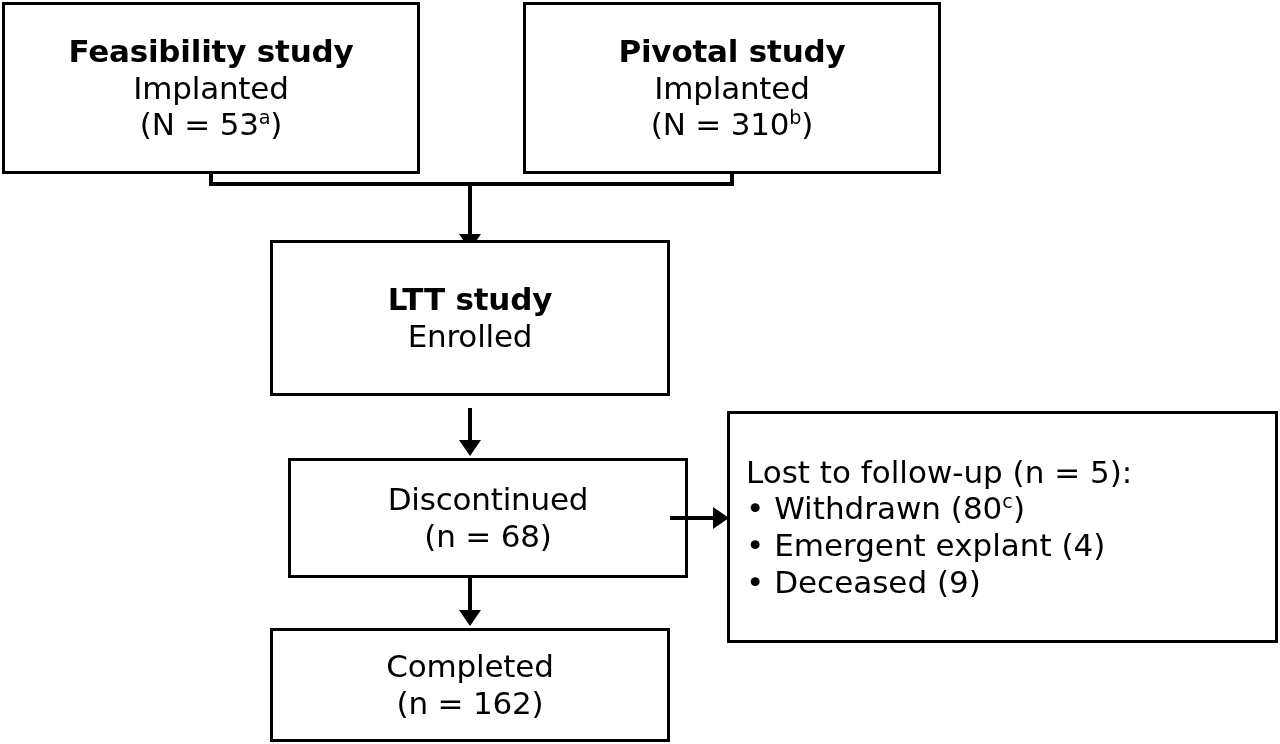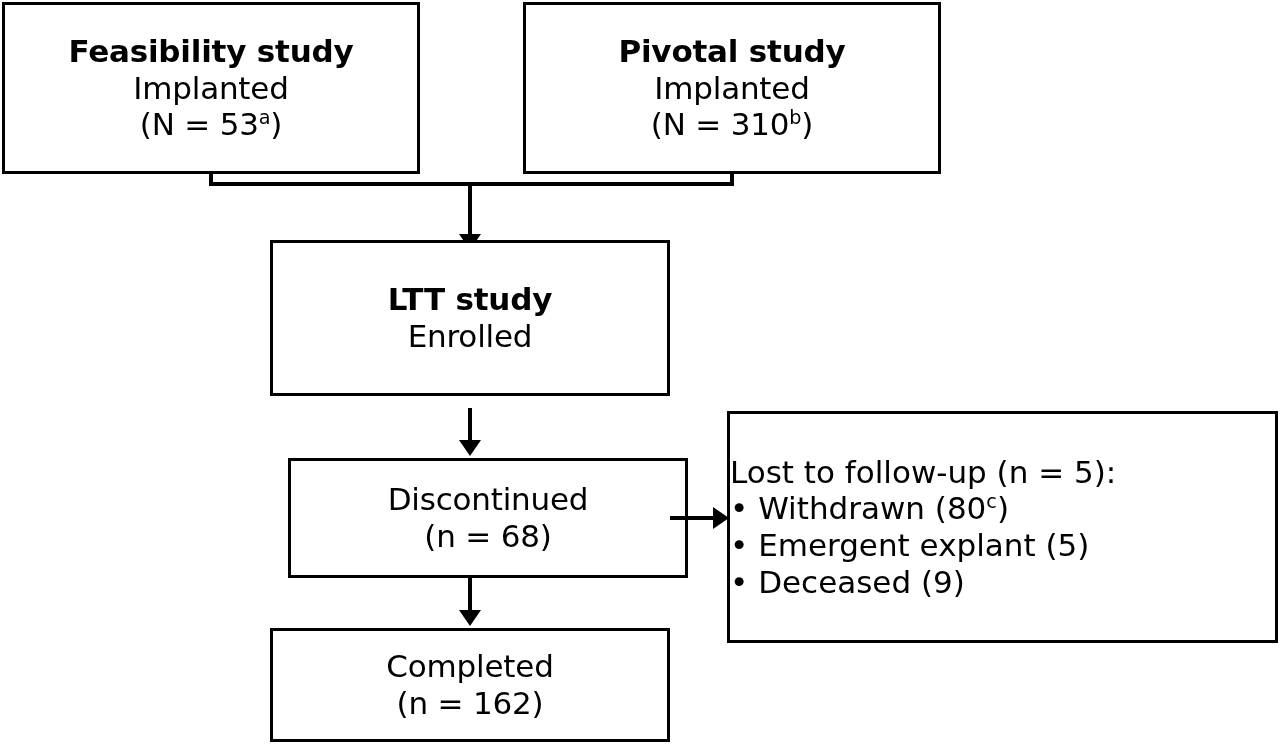--- a/index.html
+++ b/index.html
@@ -36,20 +36,21 @@
     font-size: 31px;
     letter-spacing: -0.2px;
   }
   .node .line {
     font-size: 31px;
     letter-spacing: -0.2px;
   }
   .node.left-align {
     align-items: flex-start;
     text-align: left;
+    padding-left: 16px;
   }
   sup {
     font-size: 0.62em;
     vertical-align: super;
     line-height: 0;
   }
   .connector {
     position: absolute;
     background: #000000;
   }
@@ -113,21 +114,21 @@
     <div class="line">Discontinued</div>
     <div class="line">(n = 68)</div>
   </div>
 
   <div class="connector hline" style="left:670px; top:516px; width:52px;"></div>
   <div class="arrowhead arrow-right" style="left:713px; top:507px;"></div>
 
   <div class="node left-align" style="left:727px; top:411px; width:551px; height:232px; justify-content:center;">
     <div class="bullet-line">Lost to follow-up (n = 5):</div>
     <div class="bullet-line"><span>• Withdrawn (80</span><sup>c</sup><span>)</span></div>
-    <div class="bullet-line">• Emergent explant (5)</div>
+    <div class="bullet-line">• Emergent explant (4)</div>
     <div class="bullet-line">• Deceased (9)</div>
   </div>
 
   <div class="connector vline" style="left:468px; top:578px; height:34px;"></div>
   <div class="arrowhead arrow-down" style="left:459px; top:610px;"></div>
 
   <div class="node" style="left:270px; top:628px; width:400px; height:114px;">
     <div class="line">Completed</div>
     <div class="line">(n = 162)</div>
   </div>

